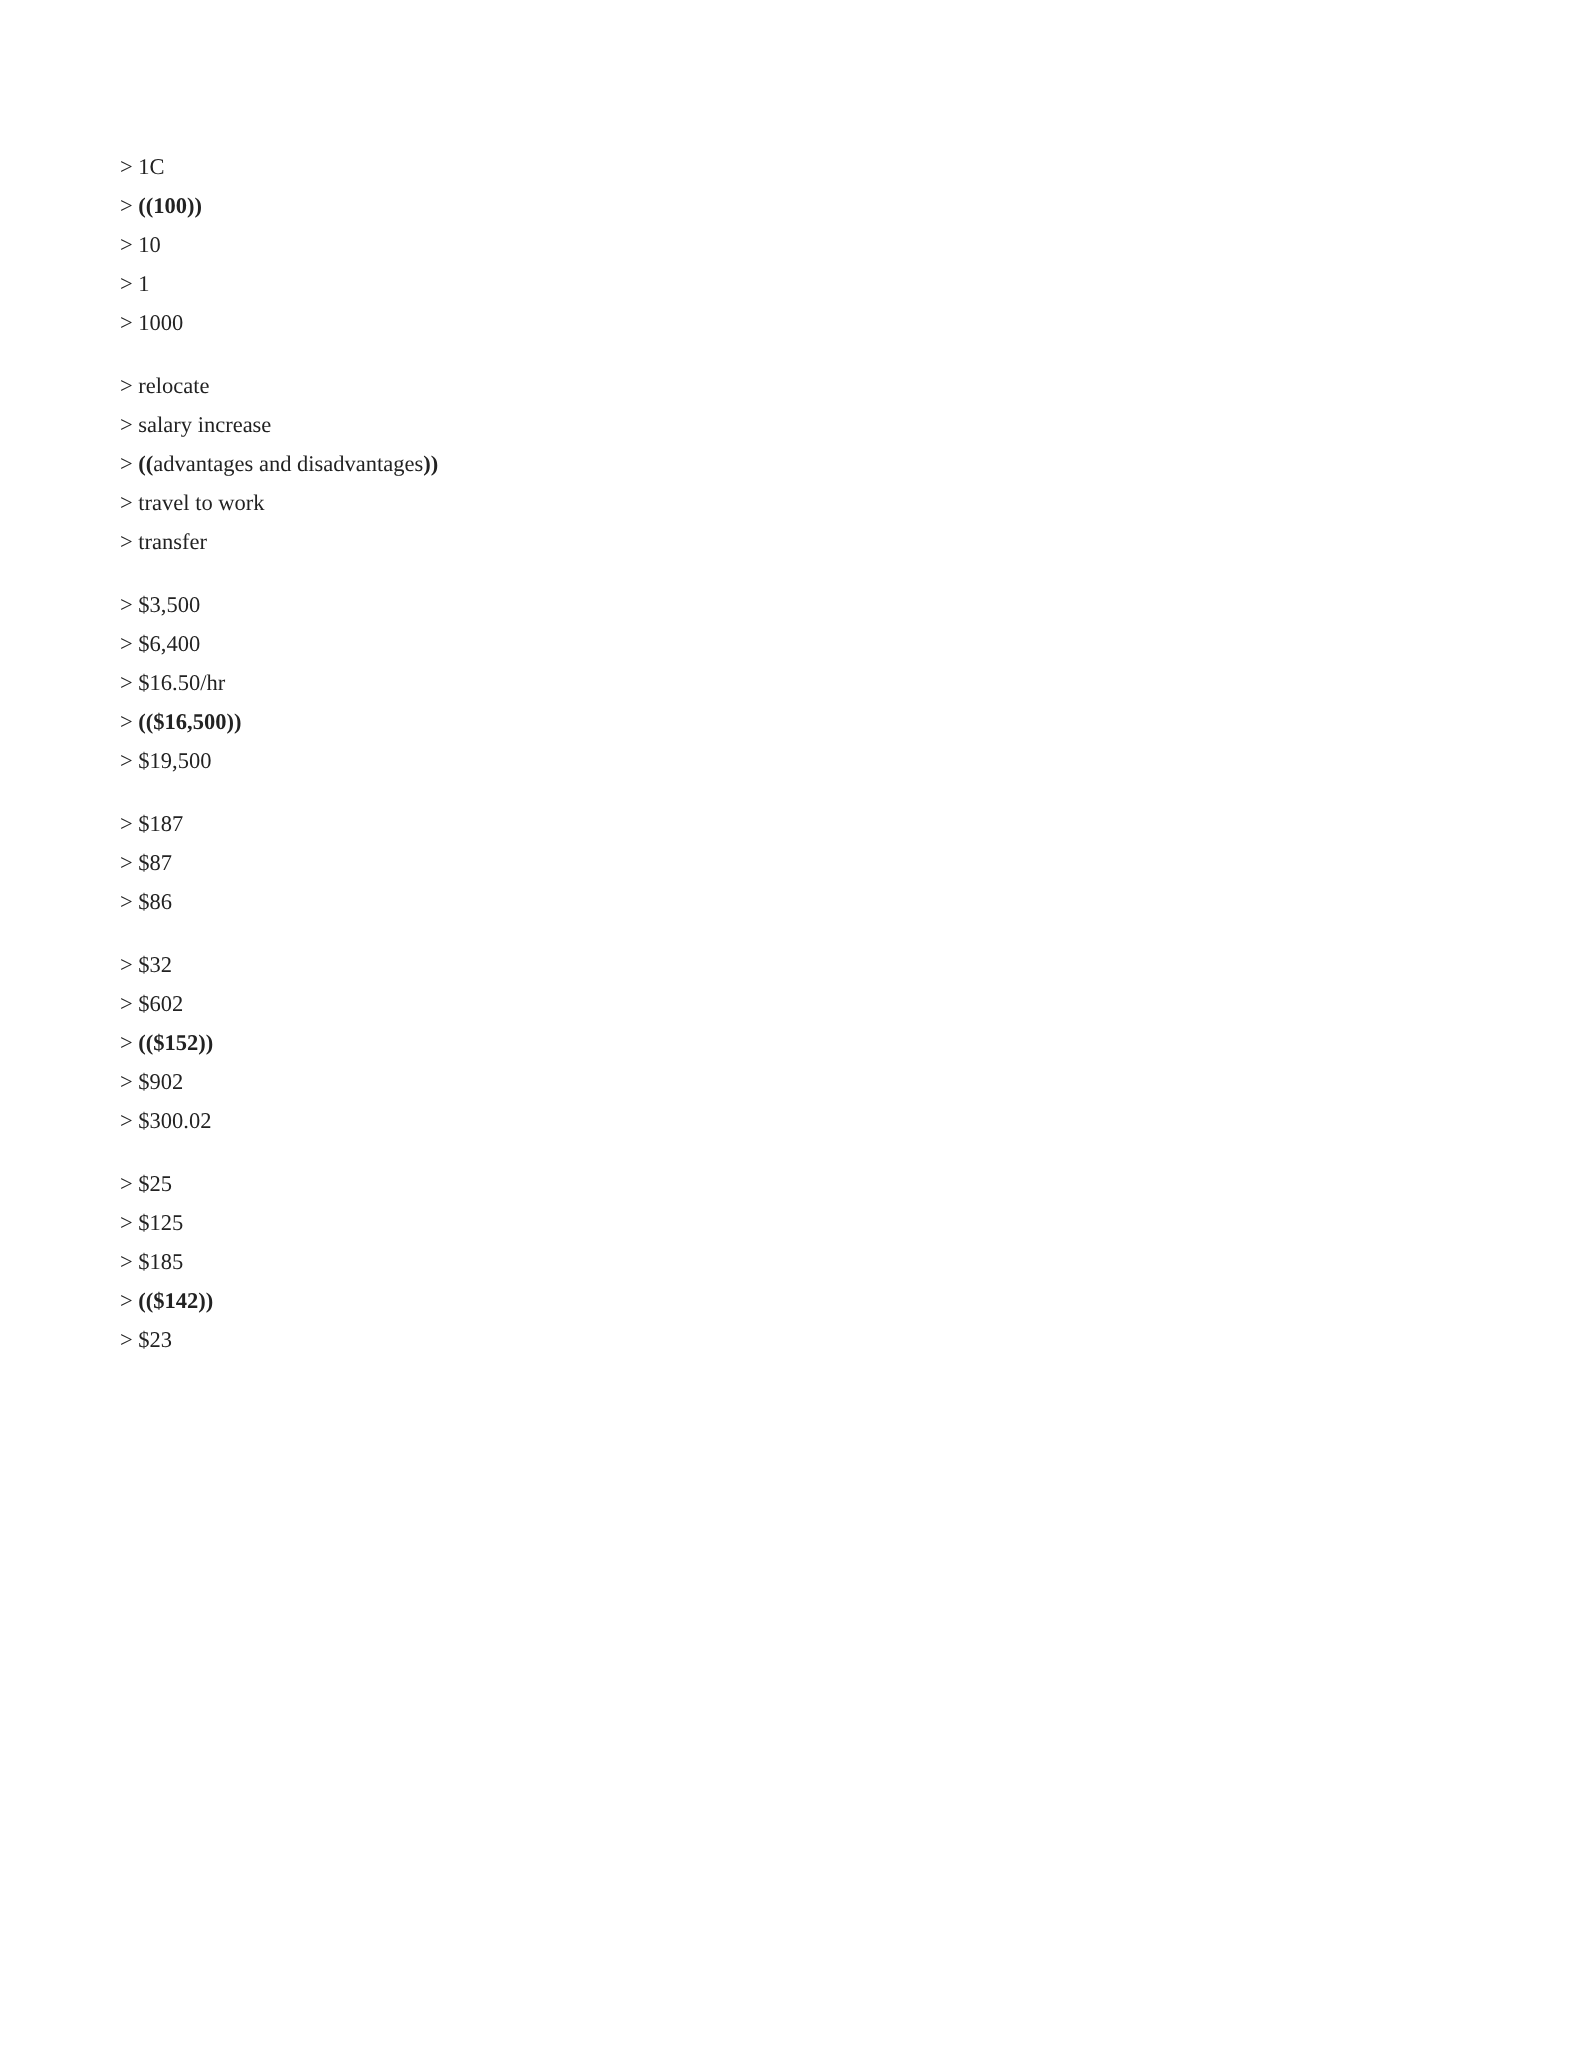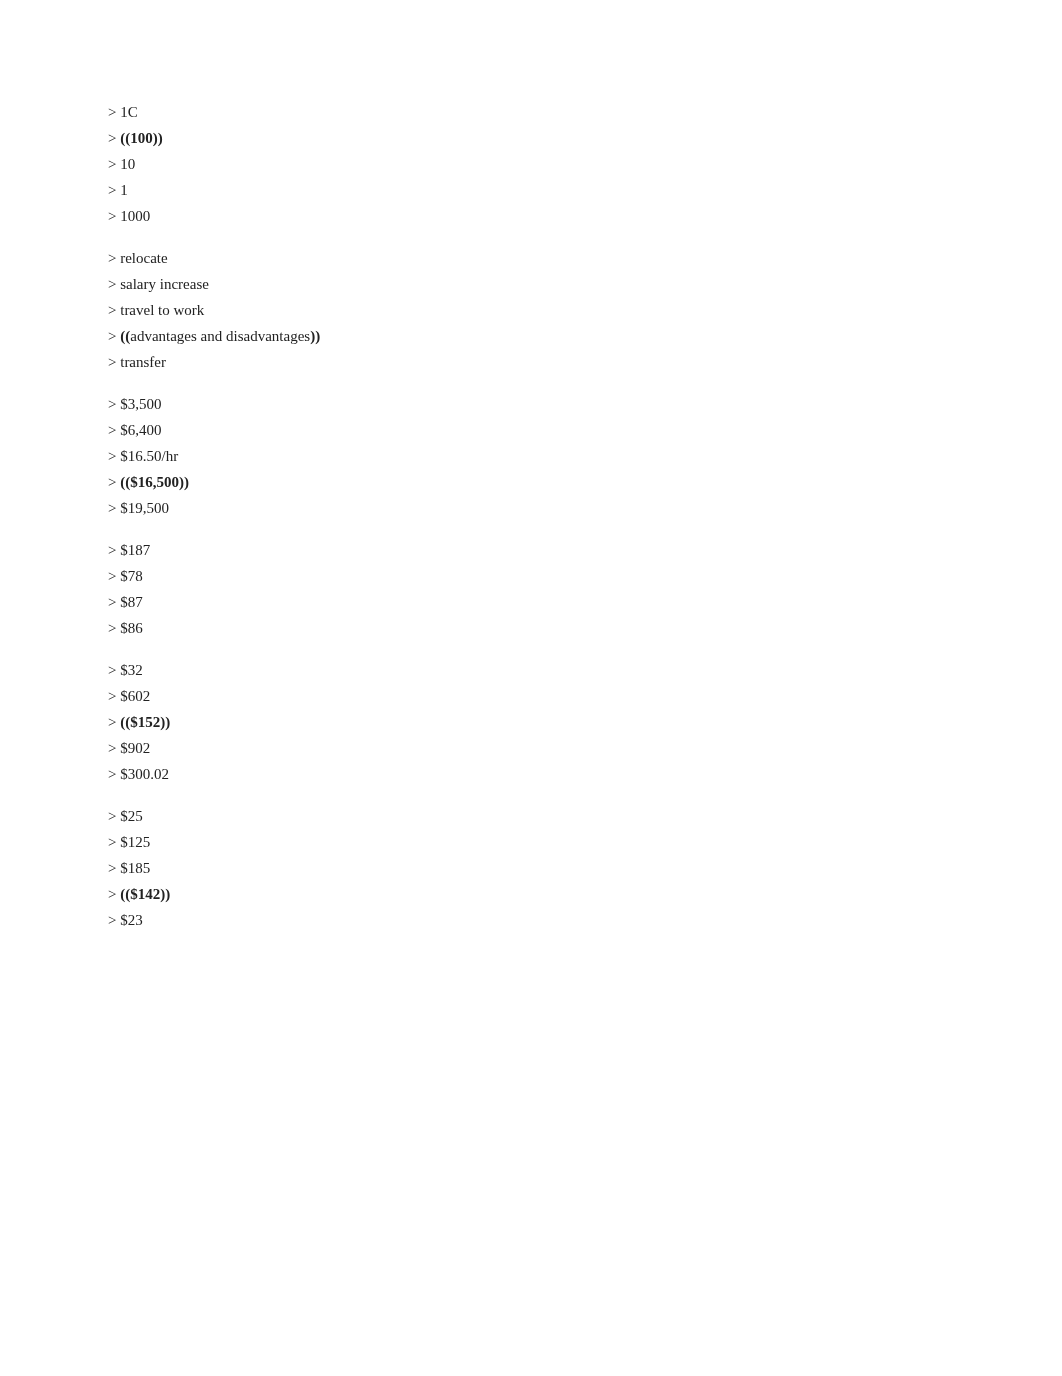--- a/index.html
+++ b/index.html
@@ -22,55 +22,53 @@
       max-width: 600px;
     }
 
     .line {
       line-height: 1.6;
       margin-bottom: 2px;
     }
 
     .group {
       margin-bottom: 18px;
-      margin-left: 28px;
     }
   </style>
 </head>
 <body>
 
 <div class="content">
 
   <div class="group">
     <div class="line">&gt; 1C</div>
     <div class="line">&gt; <strong>((100))</strong></div>
     <div class="line">&gt; 10</div>
     <div class="line">&gt; 1</div>
     <div class="line">&gt; 1000</div>
   </div>
 
   <div class="group">
     <div class="line">&gt; relocate</div>
     <div class="line">&gt; salary increase</div>
+    <div class="line">&gt; <strong>((</strong>advantages and disadvantages<strong>))</strong></div>
     <div class="line">&gt; travel to work</div>
-    <div class="line">&gt; <strong>((</strong>advantages and disadvantages<strong>))</strong></div>
     <div class="line">&gt; transfer</div>
   </div>
 
   <div class="group">
     <div class="line">&gt; $3,500</div>
     <div class="line">&gt; $6,400</div>
     <div class="line">&gt; $16.50/hr</div>
     <div class="line">&gt; <strong>(($16,500))</strong></div>
     <div class="line">&gt; $19,500</div>
   </div>
 
   <div class="group">
     <div class="line">&gt; $187</div>
-    <div class="line">&gt; $78</div>
     <div class="line">&gt; $87</div>
     <div class="line">&gt; $86</div>
   </div>
 
   <div class="group">
     <div class="line">&gt; $32</div>
     <div class="line">&gt; $602</div>
     <div class="line">&gt; <strong>(($152))</strong></div>
     <div class="line">&gt; $902</div>
     <div class="line">&gt; $300.02</div>

